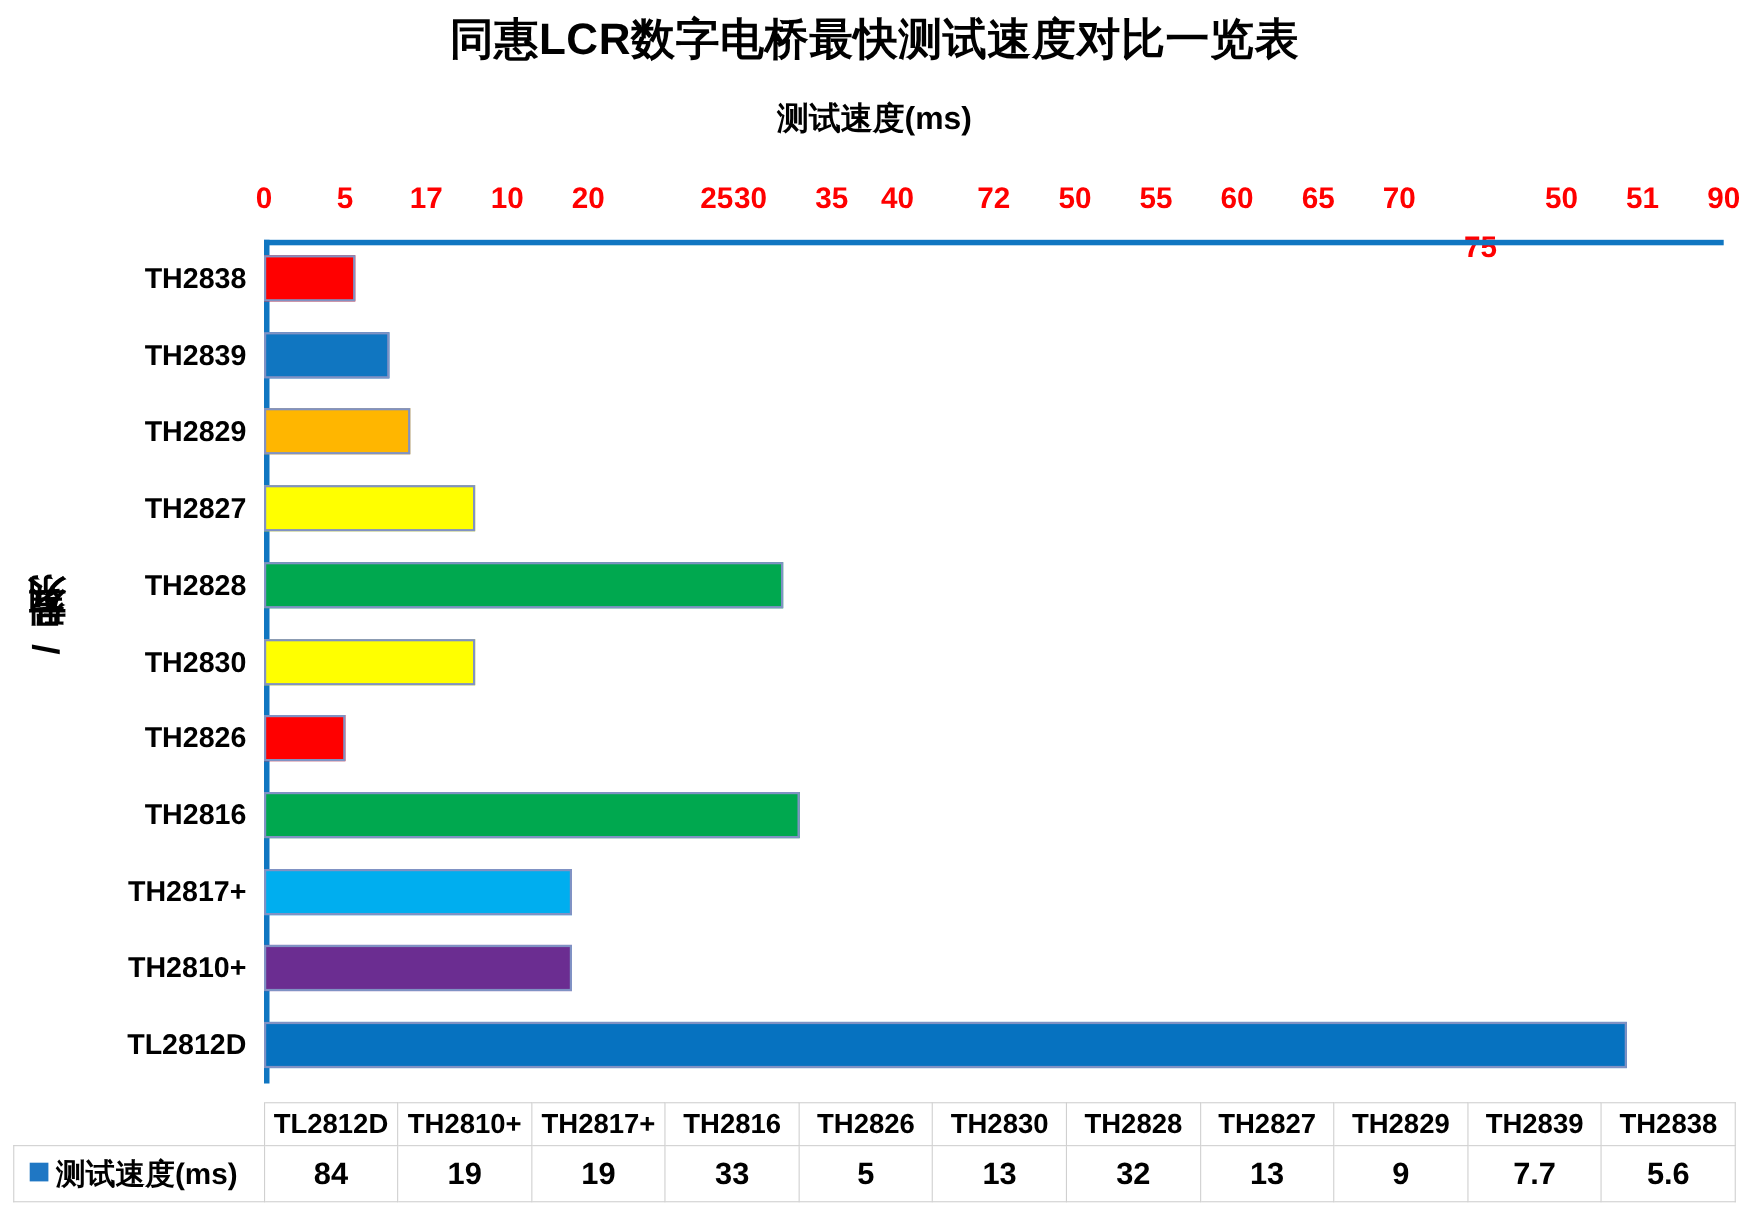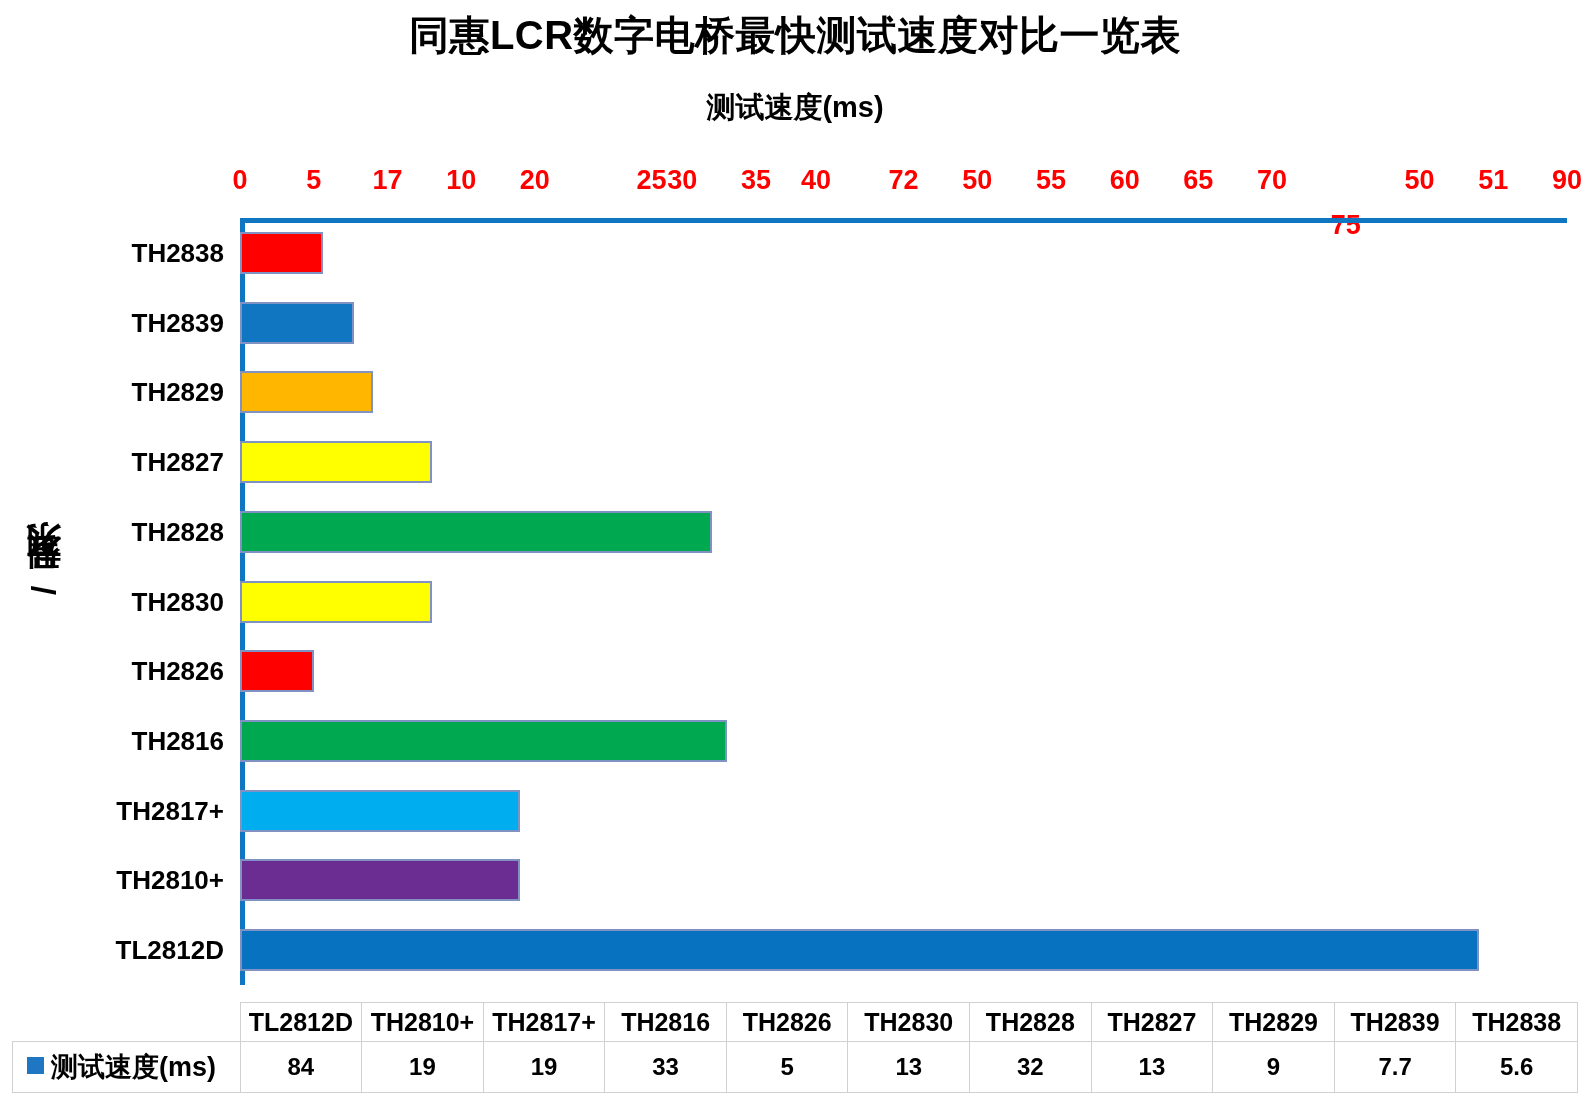--- a/index.html
+++ b/index.html
@@ -150,21 +150,21 @@
     font-size: 25px;
   }
   #datatable thead th.corner {
     border-left: 0;
     border-top: 0;
     border-right: 1px solid #D0D0D0;
     border-bottom: 0;
   }
   #datatable tbody td {
     height: 50px;
-    font-size: 24px;
+    font-size: 28px;
   }
   .legend-cell {
     text-align: left !important;
     padding-left: 14px !important;
     font-size: 27px !important;
     white-space: nowrap;
   }
   .legend-swatch {
     display: inline-block;
     width: 17px;

